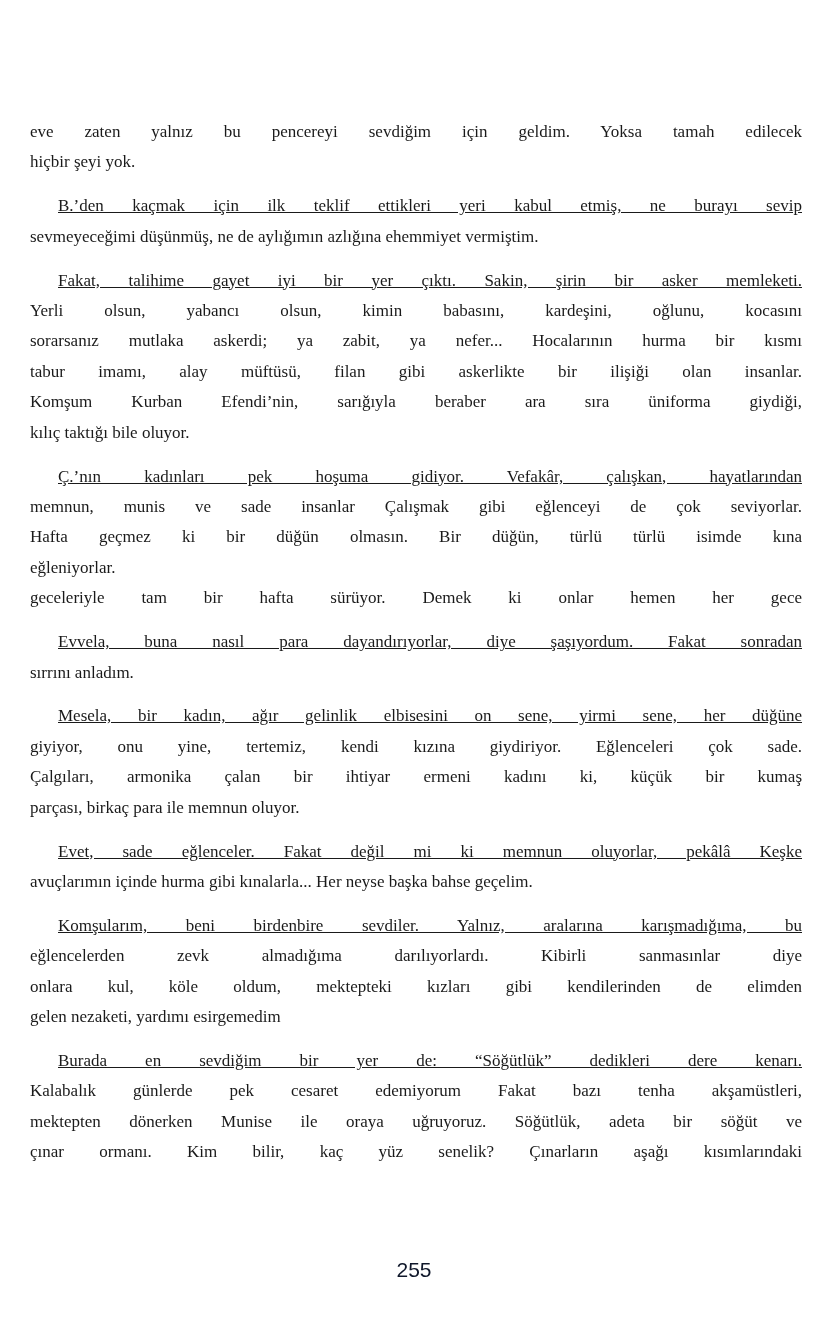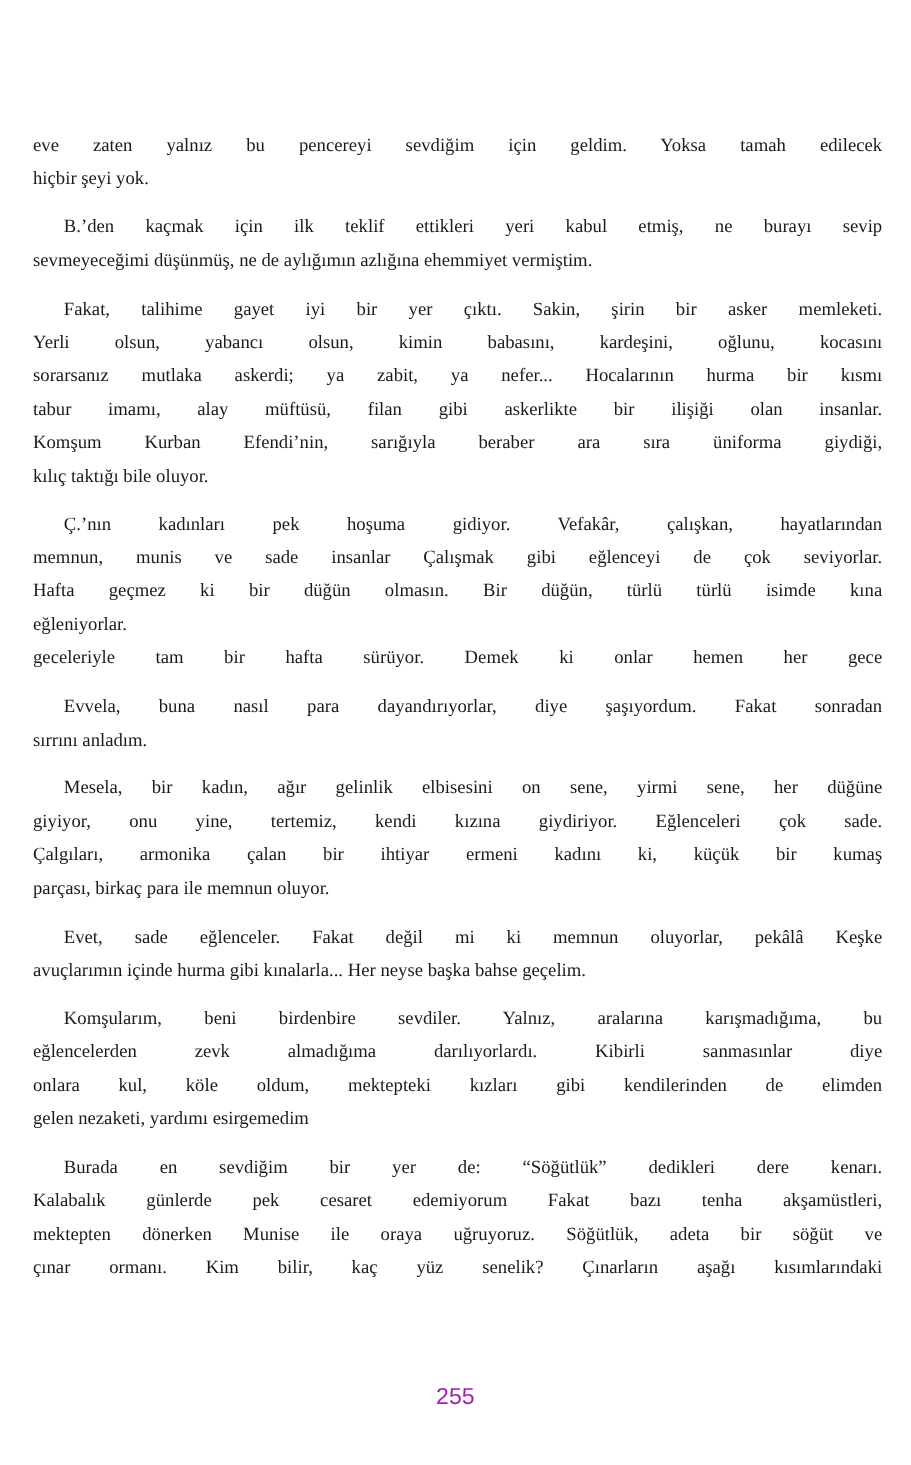--- a/index.html
+++ b/index.html
@@ -37,30 +37,31 @@
     display: block;
     text-align: justify;
     text-align-last: justify;
     white-space: nowrap;
   }
   .line.last {
     text-align-last: left;
   }
   .line.first {
     padding-left: 28px;
+    text-decoration: underline;
   }
   .page-number {
     position: absolute;
     left: 0;
     width: 828px;
     top: 1258px;
     text-align: center;
     font-family: "Liberation Sans", "DejaVu Sans", sans-serif;
     font-size: 21px;
-    color: #a21caf;
+    color: #0f172a;
   }
 </style>
 </head>
 <body>
 
 <div class="page">
 
   <p class="para no-indent">
     <span class="line">eve zaten yalnız bu pencereyi sevdiğim için geldim. Yoksa tamah edilecek</span>
     <span class="line last">hiçbir şeyi yok.</span>

